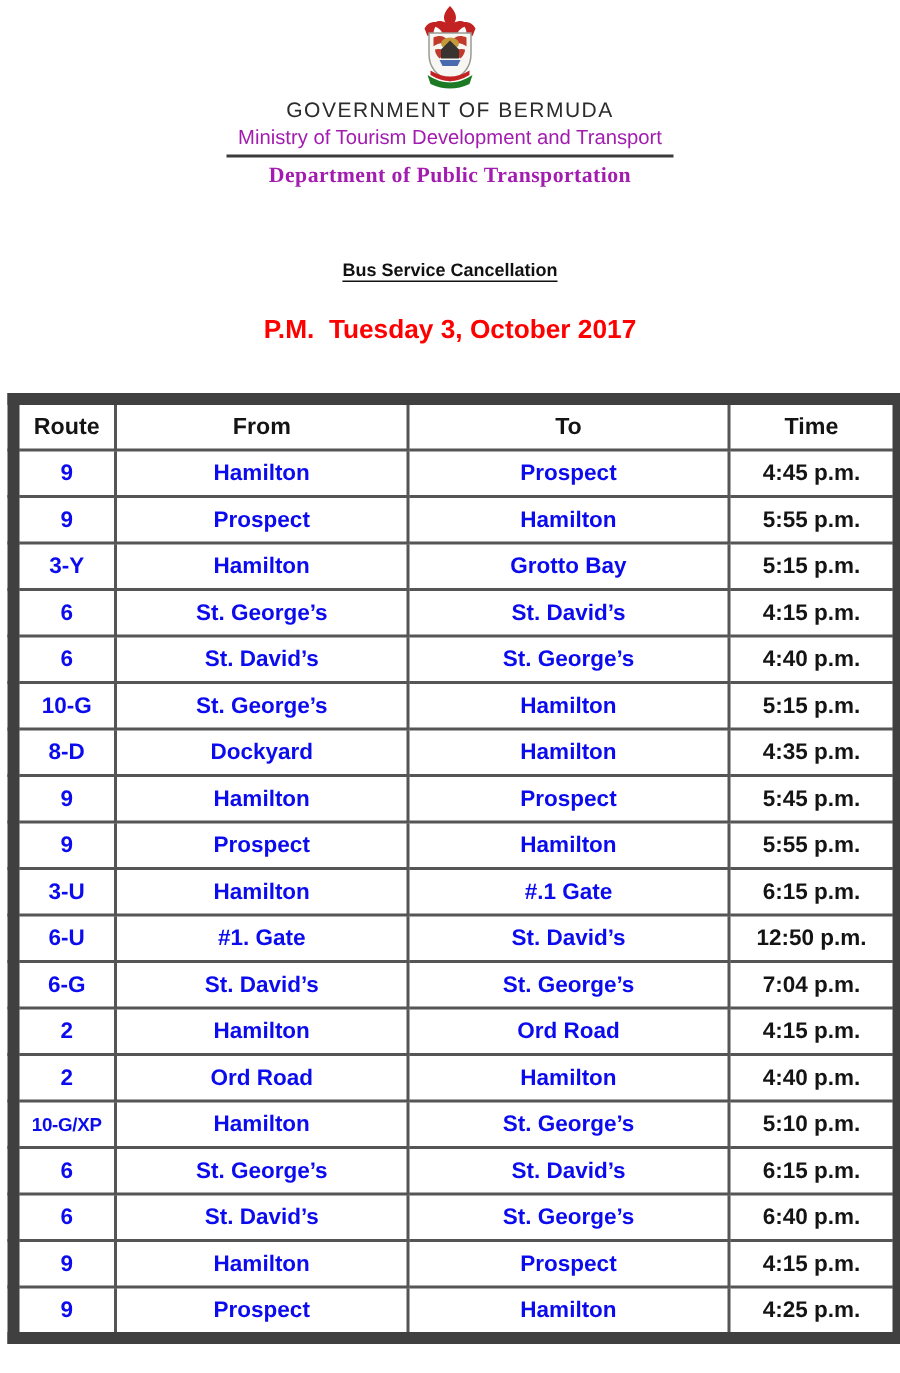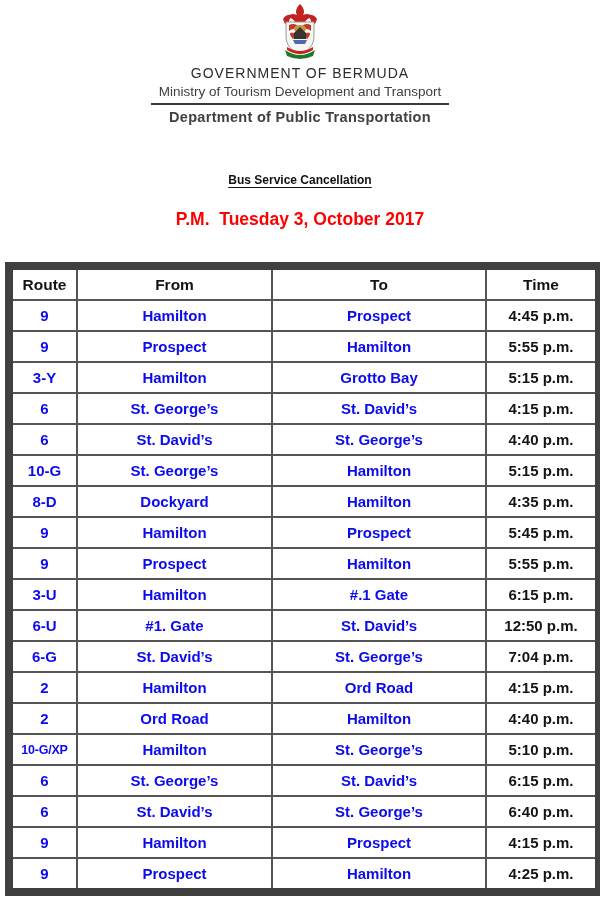--- a/index.html
+++ b/index.html
@@ -2,23 +2,23 @@
 <html><head>
 <meta charset="utf-8">
 <style>
   html,body{margin:0;padding:0;background:#ffffff;}
   body{width:600px;height:915px;font-family:"Liberation Sans",sans-serif;-webkit-font-smoothing:antialiased;}
   .page{position:relative;width:600px;height:915px;background:#fff;overflow:hidden;padding-left:31px;}
 
   .letterhead{position:absolute;top:0;left:0;width:600px;text-align:center;}
   .emblem{width:54px;height:58px;margin:3px auto 4px;}
   .org{font-size:14px;letter-spacing:1px;color:#2b2b2b;margin-top:3px;}
-  .ministry{font-size:13.5px;color:#404040;margin-top:3px;}
+  .ministry{font-size:13.5px;color:#a21caf;margin-top:3px;}
   .rule{width:298px;height:2px;background:#3a3a3a;margin:4px auto 4px;}
-  .dept{font-size:14.5px;font-weight:bold;color:#404040;letter-spacing:.3px;}
+  .dept{font-size:14.5px;font-weight:bold;color:#a21caf;letter-spacing:.3px;font-family:Liberation Serif, serif;}
 
   .doc-title{position:absolute;top:173px;left:0;width:600px;text-align:center;
     font-size:12px;font-weight:bold;color:#111;
     text-decoration:underline;text-underline-offset:3px;}
   .doc-subtitle{position:absolute;top:209px;left:0;width:600px;text-align:center;
     font-size:17.5px;font-weight:bold;color:#ff0000;white-space:pre;}
 
   table.cancellations{position:absolute;top:262px;left:5px;width:590px;
     border-collapse:collapse;table-layout:fixed;}
   table.cancellations th,table.cancellations td{

